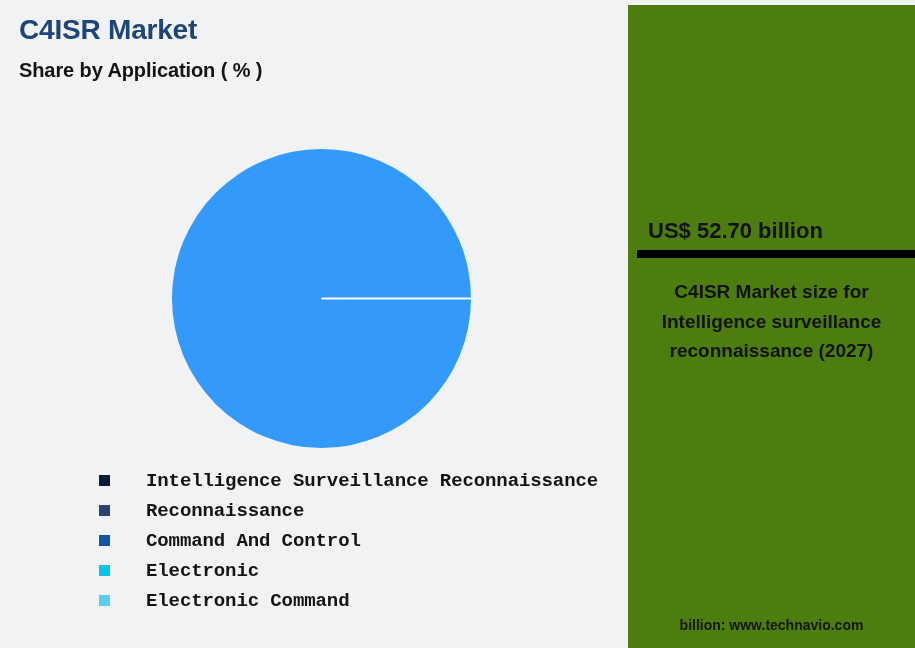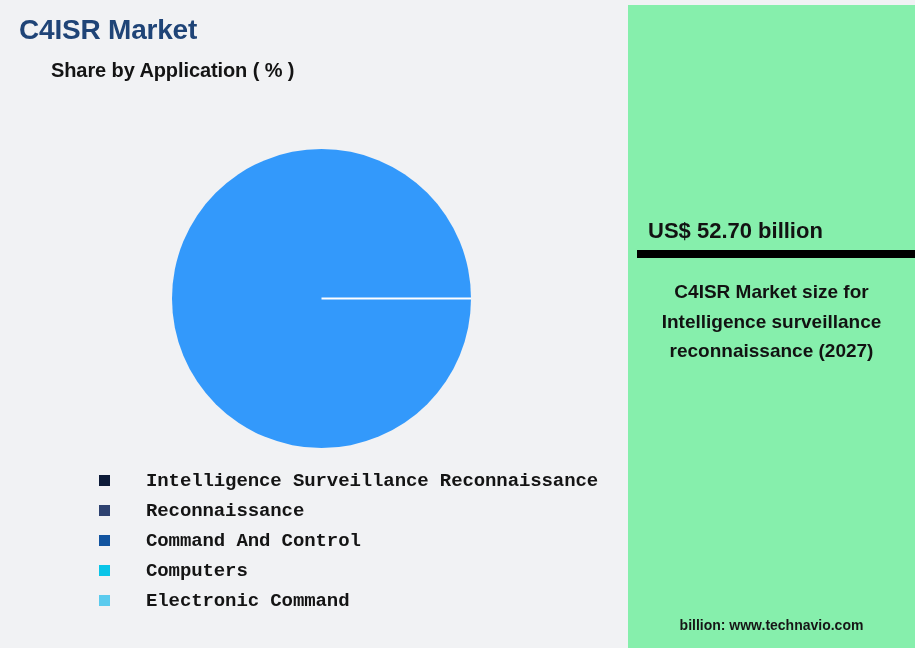--- a/index.html
+++ b/index.html
@@ -40,21 +40,20 @@
 
   #chart-subtitle {
     position: absolute;
     left: 19px;
     top: 59px;
     font-size: 20px;
     font-weight: bold;
     color: #141414;
     letter-spacing: -0.1px;
     white-space: nowrap;
-    margin-left: 32px;
   }
 
   
   #pie-wrap {
     position: absolute;
     left: 172px;
     top: 149px;
     width: 299px;
     height: 299px;
   }
@@ -96,21 +95,21 @@
     letter-spacing: -0.1px;
   }
 
   
   #right-panel {
     position: absolute;
     left: 628px;
     top: 5px;
     width: 287px;
     height: 643px;
-    background: #86efac;
+    background: #4d7c0f;
   }
 
   #market-value {
     position: absolute;
     left: 20px;
     top: 213px;
     font-size: 22px;
     font-weight: bold;
     color: #121212;
     white-space: nowrap;
@@ -174,21 +173,21 @@
       <div class="legend-row">
         <span class="legend-swatch" style="background: rgb(46, 66, 112);"></span>
         <span class="legend-label">Reconnaissance</span>
       </div>
       <div class="legend-row">
         <span class="legend-swatch" style="background: rgb(18, 84, 159);"></span>
         <span class="legend-label">Command And Control</span>
       </div>
       <div class="legend-row">
         <span class="legend-swatch" style="background: rgb(10, 197, 232);"></span>
-        <span class="legend-label">Computers</span>
+        <span class="legend-label">Electronic</span>
       </div>
       <div class="legend-row">
         <span class="legend-swatch" style="background: rgb(91, 203, 238);"></span>
         <span class="legend-label">Electronic Command</span>
       </div>
     </div>
 
 </div>
 
 <div id="right-panel">

